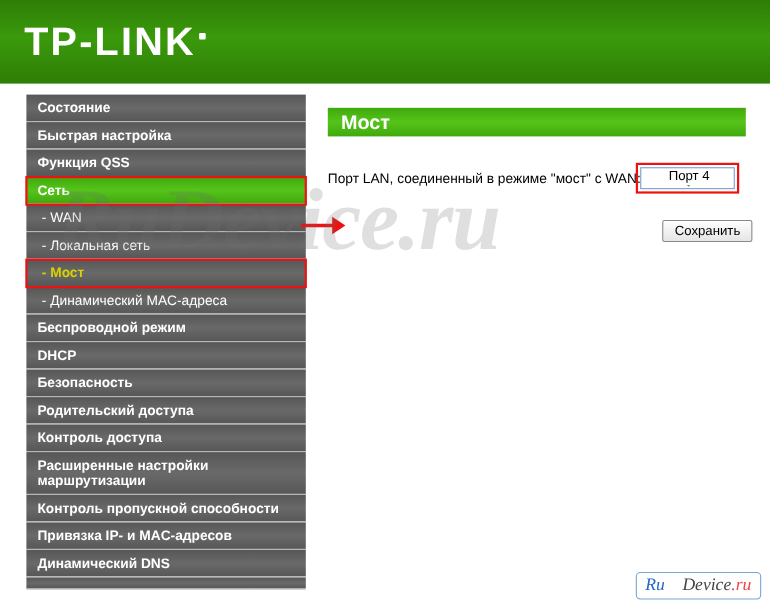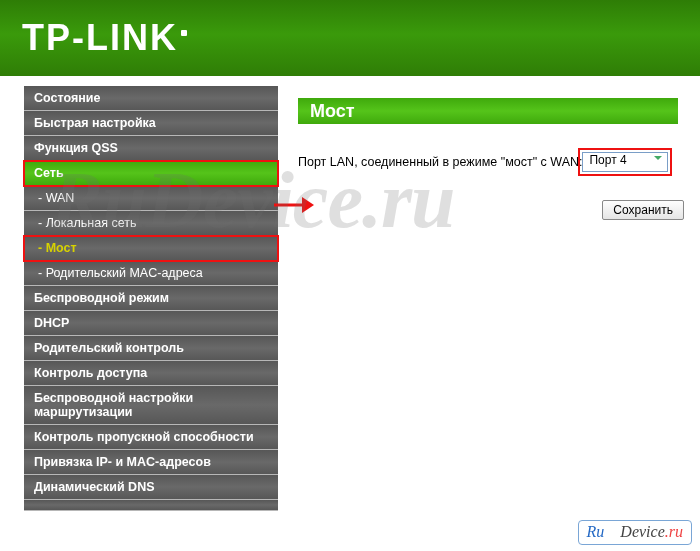--- a/index.html
+++ b/index.html
@@ -77,29 +77,30 @@
 
   .field-row {
     margin: 28px 0 0 18px;
     display:flex;
     align-items:center;
     font-size:12.5px;
     color:#000;
   }
   .select-box {
     display:flex;
-    align-items:flex-start;
+    align-items:center;
     justify-content:space-between;
     width:86px;
     height:20px;
     border:1px solid #7a9ec7;
     background:#fff;
     font-size:12px;
     padding:0 4px 0 6px;
     cursor:pointer;
+    flex-direction:column;
   }
   .select-box.hl { outline:2px solid #e11; outline-offset:2px; }
   .select-box svg { width:10px; height:10px; }
 
   .save-btn {
     position:absolute;
     top:124px; right:16px;
     font-size:12px;
     padding:2px 10px;
     background:linear-gradient(to bottom,#fefefe,#e5e5e5);
@@ -155,26 +156,27 @@
 
 <div class="main">
   <nav class="sidebar" id="sidebar">
       <div class="nav-item"><span>Состояние</span></div>
       <div class="nav-item"><span>Быстрая настройка</span></div>
       <div class="nav-item"><span>Функция QSS</span></div>
       <div class="nav-item active highlight-red"><span>Сеть</span></div>
       <div class="nav-sub"><span>- WAN</span></div>
       <div class="nav-sub"><span>- Локальная сеть</span></div>
       <div class="nav-sub selected highlight-red"><span>- Мост</span></div>
-      <div class="nav-sub"><span>- Родительский MAC-адреса</span></div>
+      <div class="nav-sub"><span>- Динамический MAC-адреса</span></div>
       <div class="nav-item"><span>Беспроводной режим</span></div>
       <div class="nav-item"><span>DHCP</span></div>
-      <div class="nav-item"><span>Родительский контроль</span></div>
+      <div class="nav-item"><span>Безопасность</span></div>
+      <div class="nav-item"><span>Родительский доступа</span></div>
       <div class="nav-item"><span>Контроль доступа</span></div>
-      <div class="nav-item"><span>Беспроводной настройки маршрутизации</span></div>
+      <div class="nav-item"><span>Расширенные настройки маршрутизации</span></div>
       <div class="nav-item"><span>Контроль пропускной способности</span></div>
       <div class="nav-item"><span>Привязка IP- и MAC-адресов</span></div>
       <div class="nav-item"><span>Динамический DNS</span></div>
       <div class="nav-item"></div>
     </nav>
 
   <section class="content">
     <div class="section-title-wrap">
       <span>Мост</span>
     </div>

